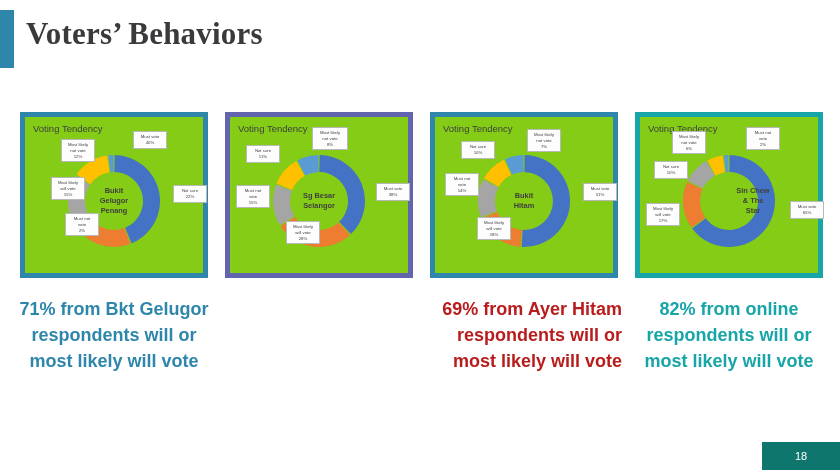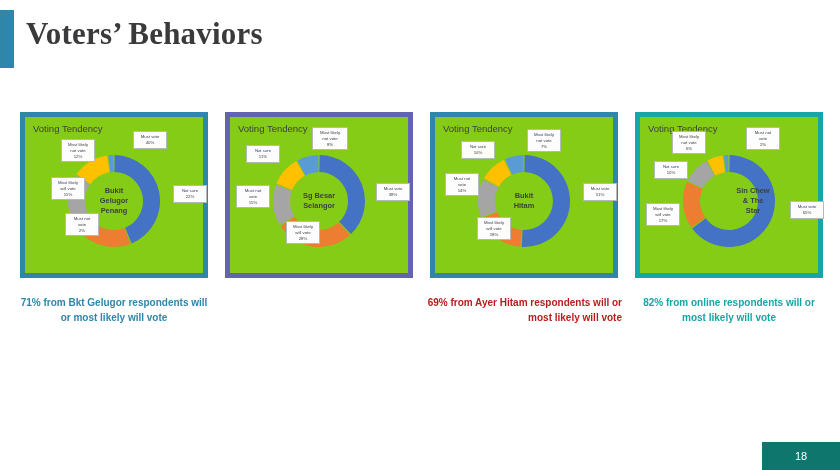--- a/index.html
+++ b/index.html
@@ -29,21 +29,21 @@
   }
   
   .callout{
     position:absolute;background:#fdfdfd;border:.6px solid #b8b8b8;
     font-size:4.3px;line-height:1.35;color:#404040;text-align:center;
     padding:2px 2px;box-sizing:border-box;white-space:pre-line;
   }
 
   
   #captions{position:absolute;left:0;top:296px;width:840px;height:70px;}
-  .caption{position:absolute;top:0;width:196px;text-align:center;font-size:10px;font-weight:bold;line-height:1.45;}
+  .caption{position:absolute;top:0;width:196px;text-align:center;font-size:18px;font-weight:bold;line-height:1.45;}
   .cap0{left:16px;color:#2E86AB;}
   .cap1{left:221px;color:#6264AE;}
   .cap2{left:426px;color:#b91c1c;text-align:right;}
   .cap3{left:631px;color:#18A5A7;}
 
   
   #page-number-box{
     position:absolute;right:0;bottom:0;width:78px;height:28px;background:#0f766e;
     color:#ffffff;font-size:11px;display:flex;align-items:center;justify-content:center;
   }

